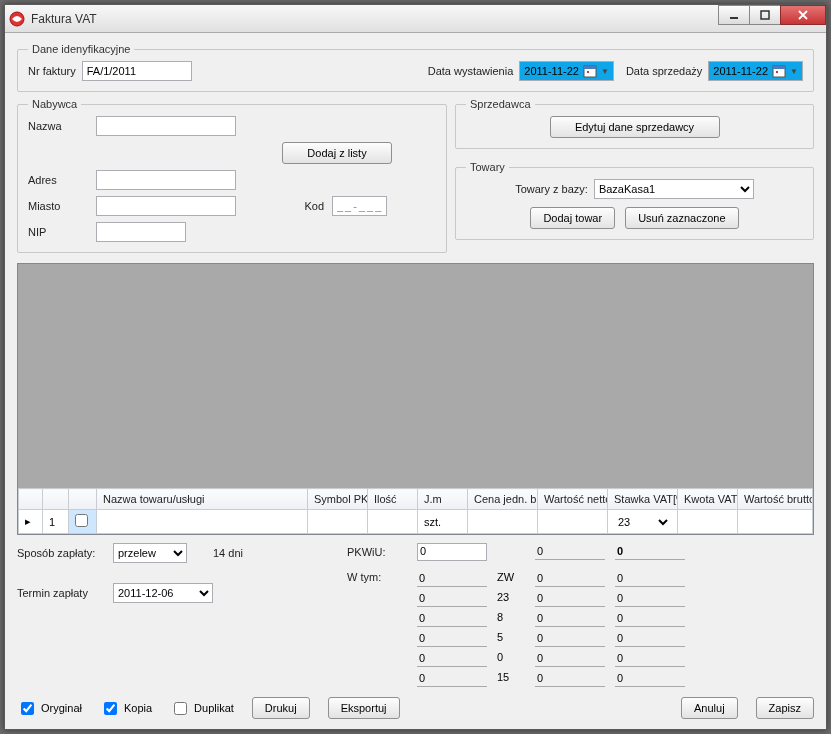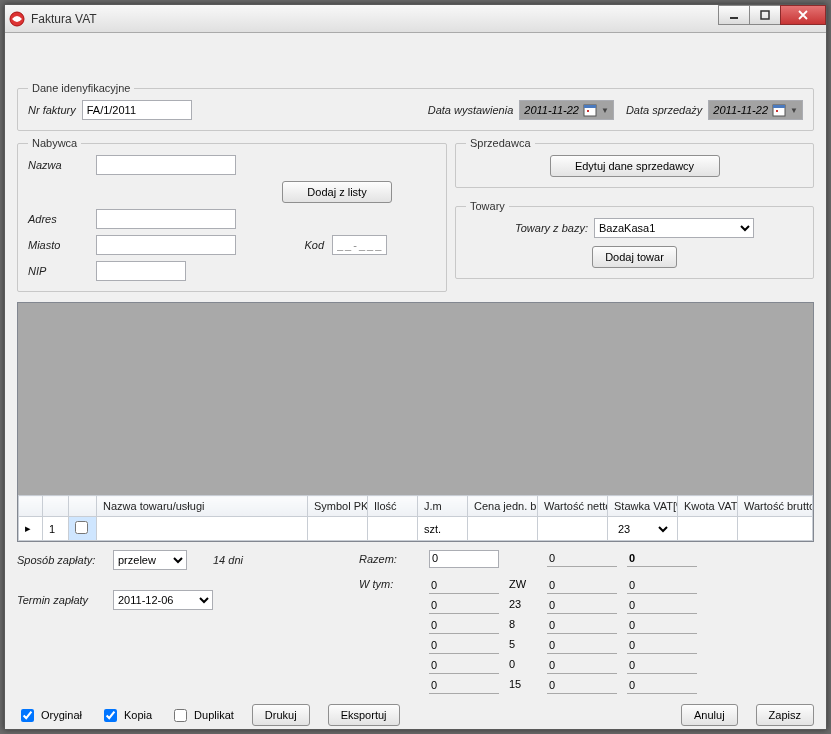--- a/index.html
+++ b/index.html
@@ -53,46 +53,44 @@
     color: #fff;
     border-color: #8b2b2b;
     border-top-right-radius: 0;
   }
   .content {
     flex: 1;
     padding: 10px 12px;
     display: flex;
     flex-direction: column;
     overflow: hidden;
-    margin-top: 39px;
   }
   fieldset {
     border: 1px solid #c8c8c8;
     border-radius: 2px;
     margin: 0 0 6px 0;
     padding: 6px 10px 10px 10px;
   }
   legend { padding: 0 4px; color: #333; }
   .row { display: flex; align-items: center; gap: 6px; }
-  .label { color: #222; font-style: italic; }
+  .label { color: #222; }
   input[type="text"], .textbox {
     height: 20px;
     border: 1px solid #abadb3;
     background: #fff;
     padding: 1px 4px;
     font: inherit;
   }
   .datebox {
     display: inline-flex;
     align-items: center;
     border: 1px solid #abadb3;
-    background: #a3a3a3;
+    background: #0ea5e9;
     height: 20px;
     padding: 0 2px 0 4px;
-    font-style: italic;
   }
   .datebox .cal-icon {
     width: 14px; height: 14px;
     margin-left: 4px;
     display: inline-block;
   }
   .datebox .drop {
     width: 12px;
     text-align: center;
     font-size: 8px;
@@ -287,20 +285,21 @@
         <fieldset>
           <legend>Towary</legend>
           <div class="row" style="justify-content:center;margin-bottom:8px">
             <span class="label">Towary z bazy:</span>
             <select class="combo" style="width:160px">
               <option>BazaKasa1</option>
             </select>
           </div>
           <div class="row" style="justify-content:center;gap:10px">
             <button class="btn">Dodaj towar</button>
+            <button class="btn">Usuń zaznaczone</button>
           </div>
         </fieldset>
       </div>
     </div>
 
     <div class="grid-wrap">
       <table class="grid">
         <colgroup>
           <col style="width:24px">
             <col style="width:26px">
@@ -345,40 +344,40 @@
             <td>
               <select class="cell-select"><option>23</option></select>
             </td>
             <td></td>
             <td></td>
           </tr>
         </tbody>
       </table>
     </div>
 
-    <div style="display:flex;gap:42px">
+    <div style="display:flex;gap:30px">
       <div style="flex:0 0 300px">
         <div class="row" style="margin-bottom:20px">
           <span class="label" style="width:90px">Sposób zapłaty:</span>
           <select class="combo" style="width:74px">
             <option>przelew</option>
           </select>
           <span class="label" style="margin-left:20px">14 dni</span>
         </div>
         <div class="row">
           <span class="label" style="width:90px">Termin zapłaty</span>
           <select class="combo" style="width:100px">
             <option>2011-12-06</option>
           </select>
         </div>
       </div>
 
       <div style="flex:1">
         <div class="sum-right" style="margin-bottom:10px">
-          <span class="label">Razem:</span>
+          <span class="label">PKWiU:</span>
           <span class="readonly boxed">0</span>
           <span></span>
           <span class="readonly">0</span>
           <span class="readonly bold">0</span>
         </div>
         <div class="sum-right">
           <span class="label" style="align-self:start">W tym:</span>
           <div style="grid-column:2/6;display:grid;grid-template-columns:70px 28px 70px 70px;gap:4px 10px">
             <span class="readonly">0</span>
             <span>ZW</span>

